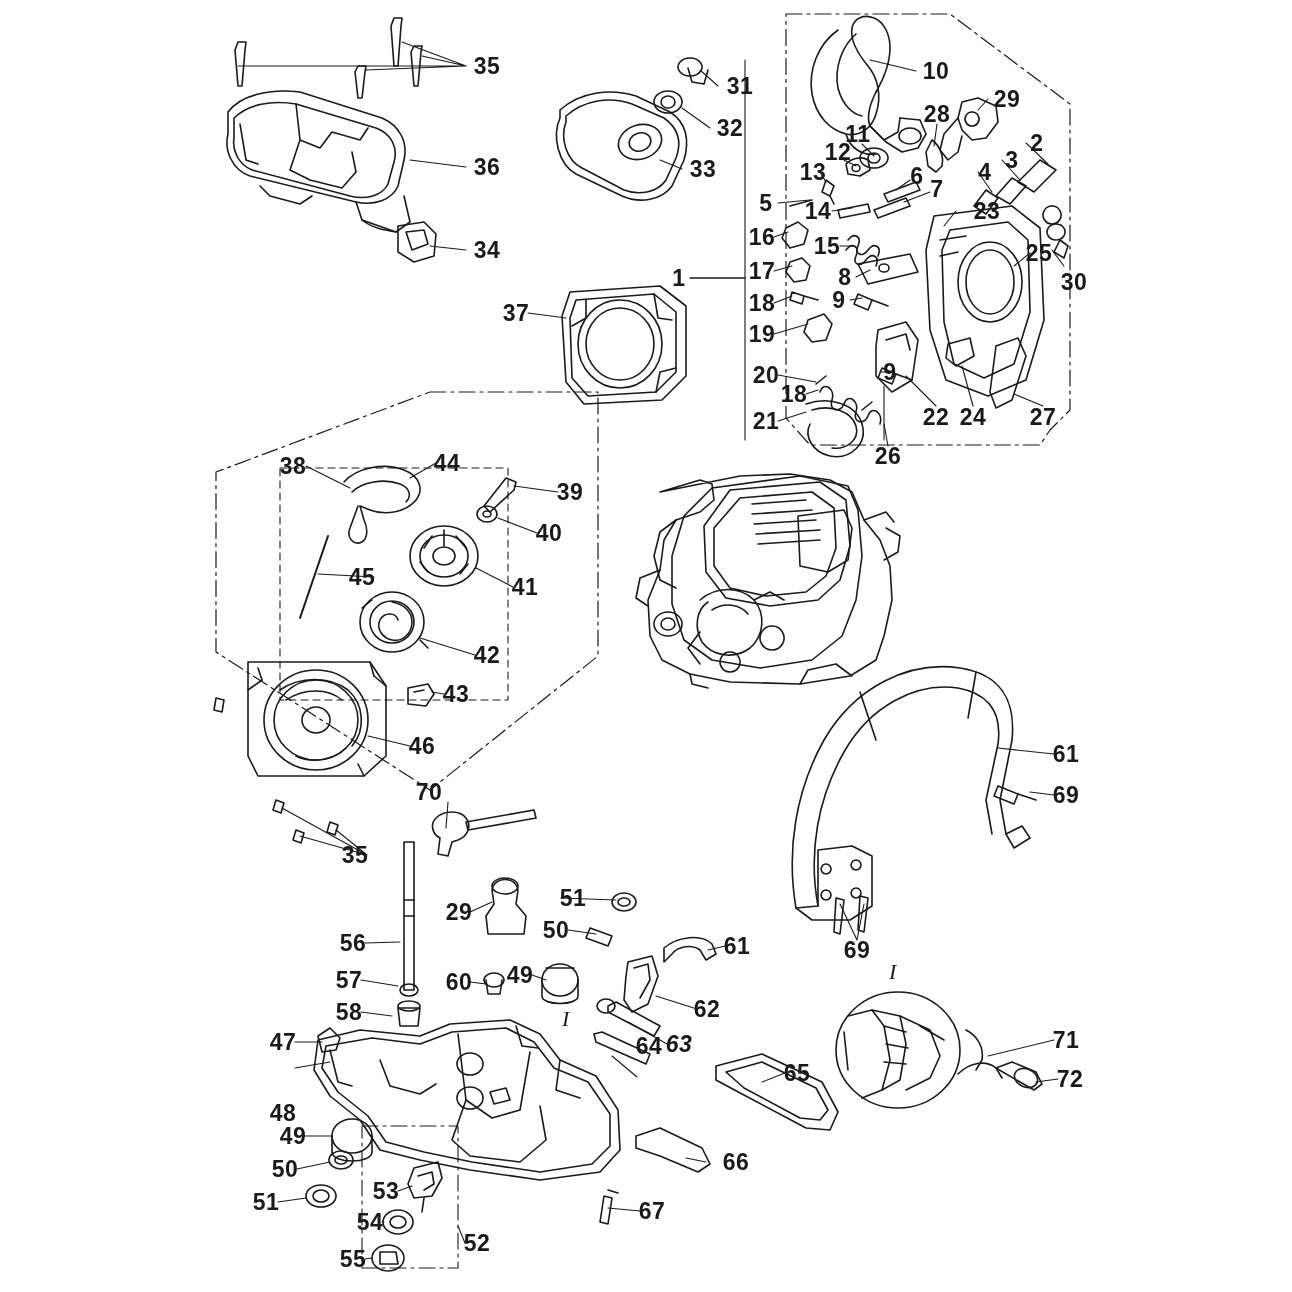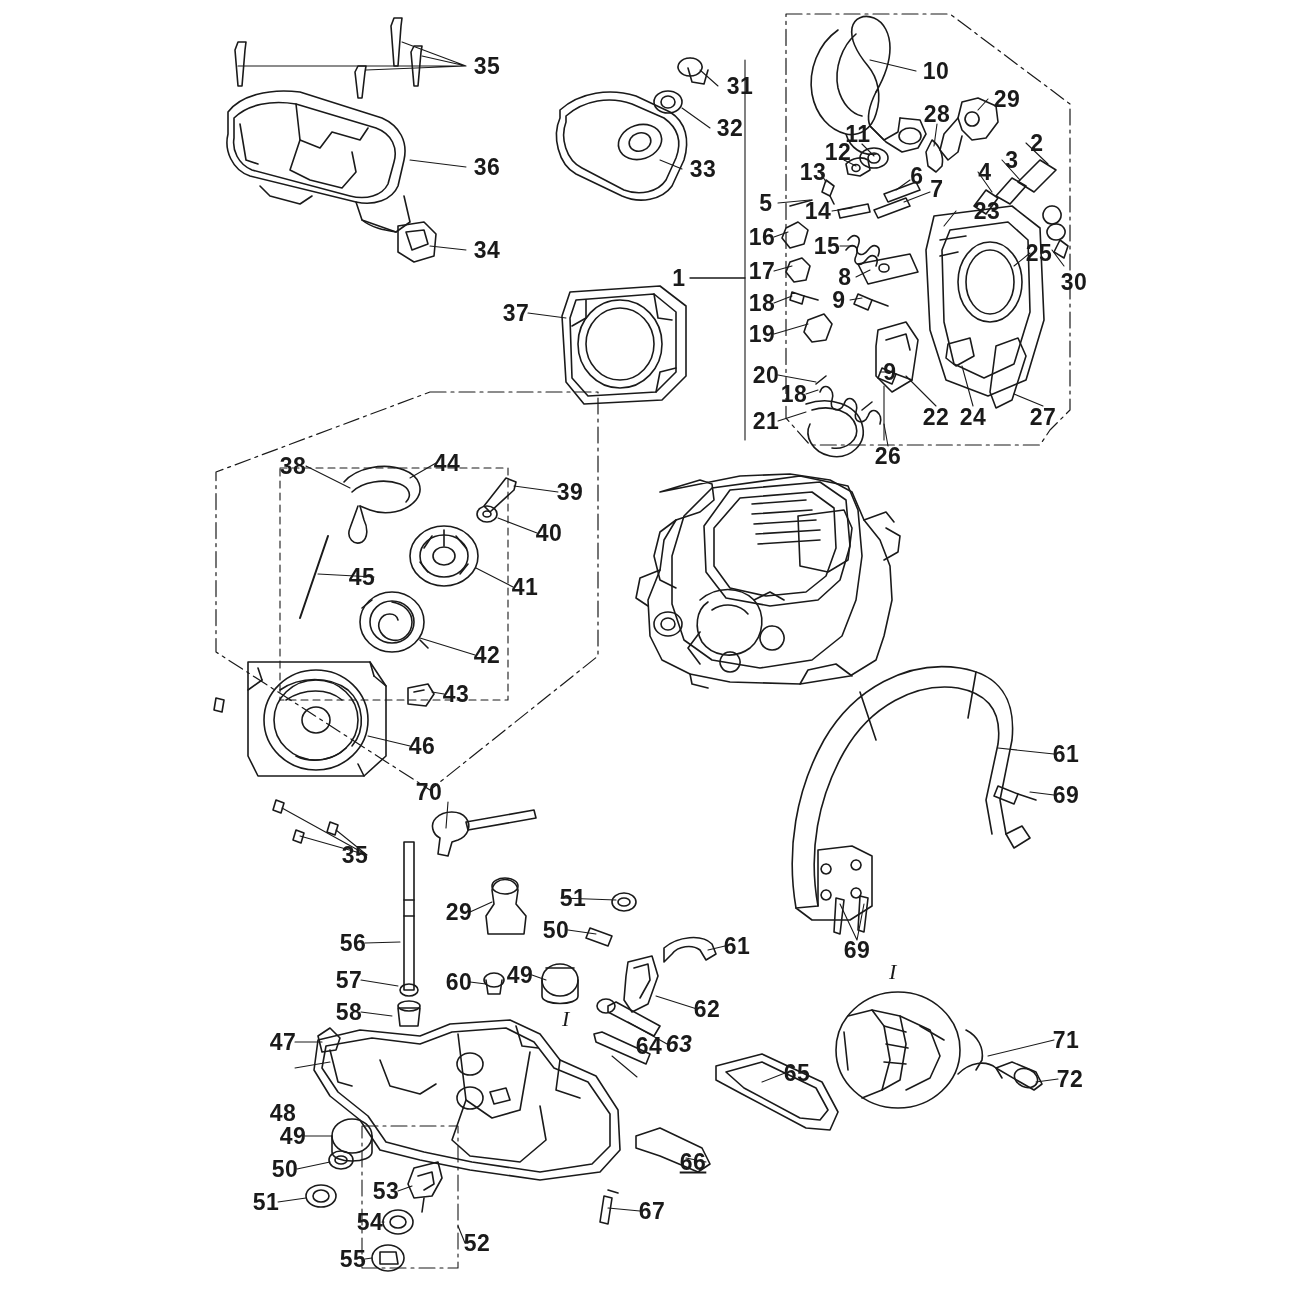--- a/index.html
+++ b/index.html
@@ -507,21 +507,21 @@
       <div class="callout serif" style="left: 566px; top: 1019px;">I</div>
       <div class="callout" style="left: 679px; top: 1044px; font-style: italic;">63</div>
       <div class="callout" style="left: 283px; top: 1042px;">47</div>
       <div class="callout" style="left: 1066px; top: 1040px;">71</div>
       <div class="callout" style="left: 649px; top: 1046px;">64</div>
       <div class="callout" style="left: 283px; top: 1068px; margin-top: 45px;">48</div>
       <div class="callout" style="left: 797px; top: 1073px;">65</div>
       <div class="callout" style="left: 1070px; top: 1079px; text-align: right;">72</div>
       <div class="callout" style="left: 293px; top: 1136px;">49</div>
       <div class="callout" style="left: 285px; top: 1169px;">50</div>
-      <div class="callout" style="left: 693px; top: 1162px; text-decoration: underline;">66</div>
+      <div class="callout" style="left: 736px; top: 1162px;">66</div>
       <div class="callout" style="left: 386px; top: 1191px;">53</div>
       <div class="callout" style="left: 266px; top: 1202px;">51</div>
       <div class="callout" style="left: 652px; top: 1211px;">67</div>
       <div class="callout" style="left: 370px; top: 1222px;">54</div>
       <div class="callout" style="left: 477px; top: 1243px;">52</div>
       <div class="callout" style="left: 353px; top: 1259px;">55</div>
     </div>
 
 </div>
 

